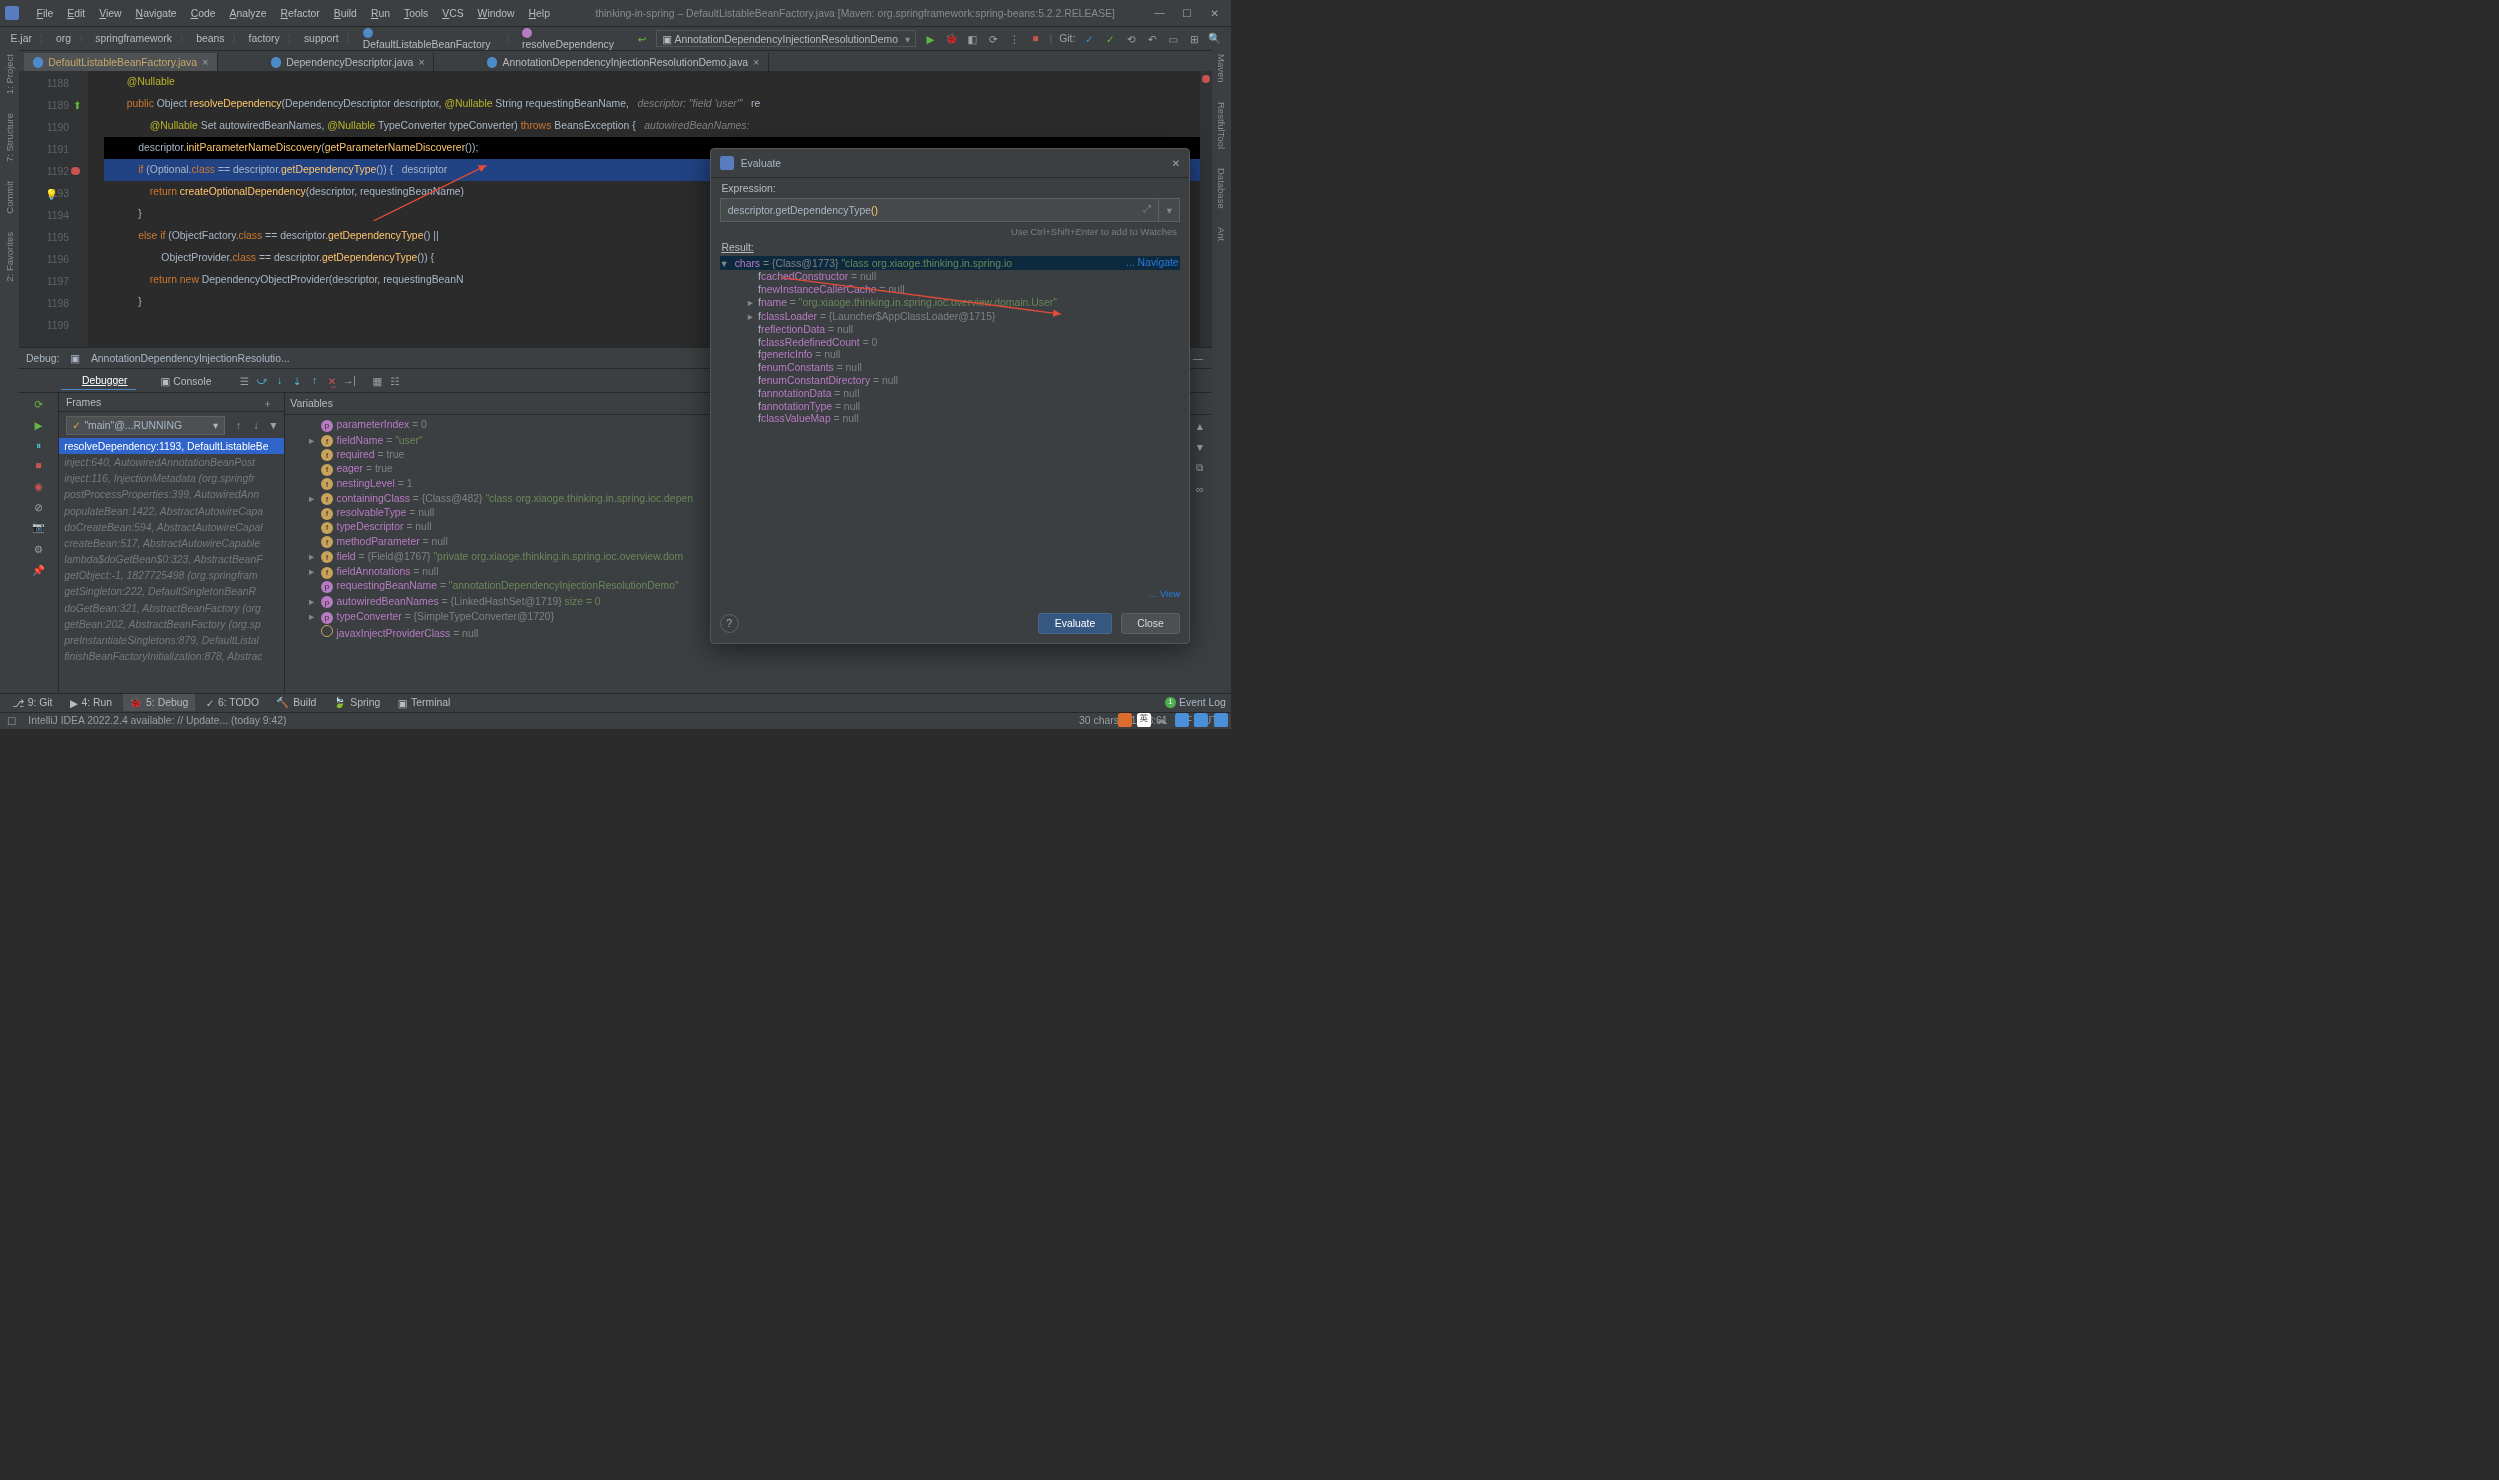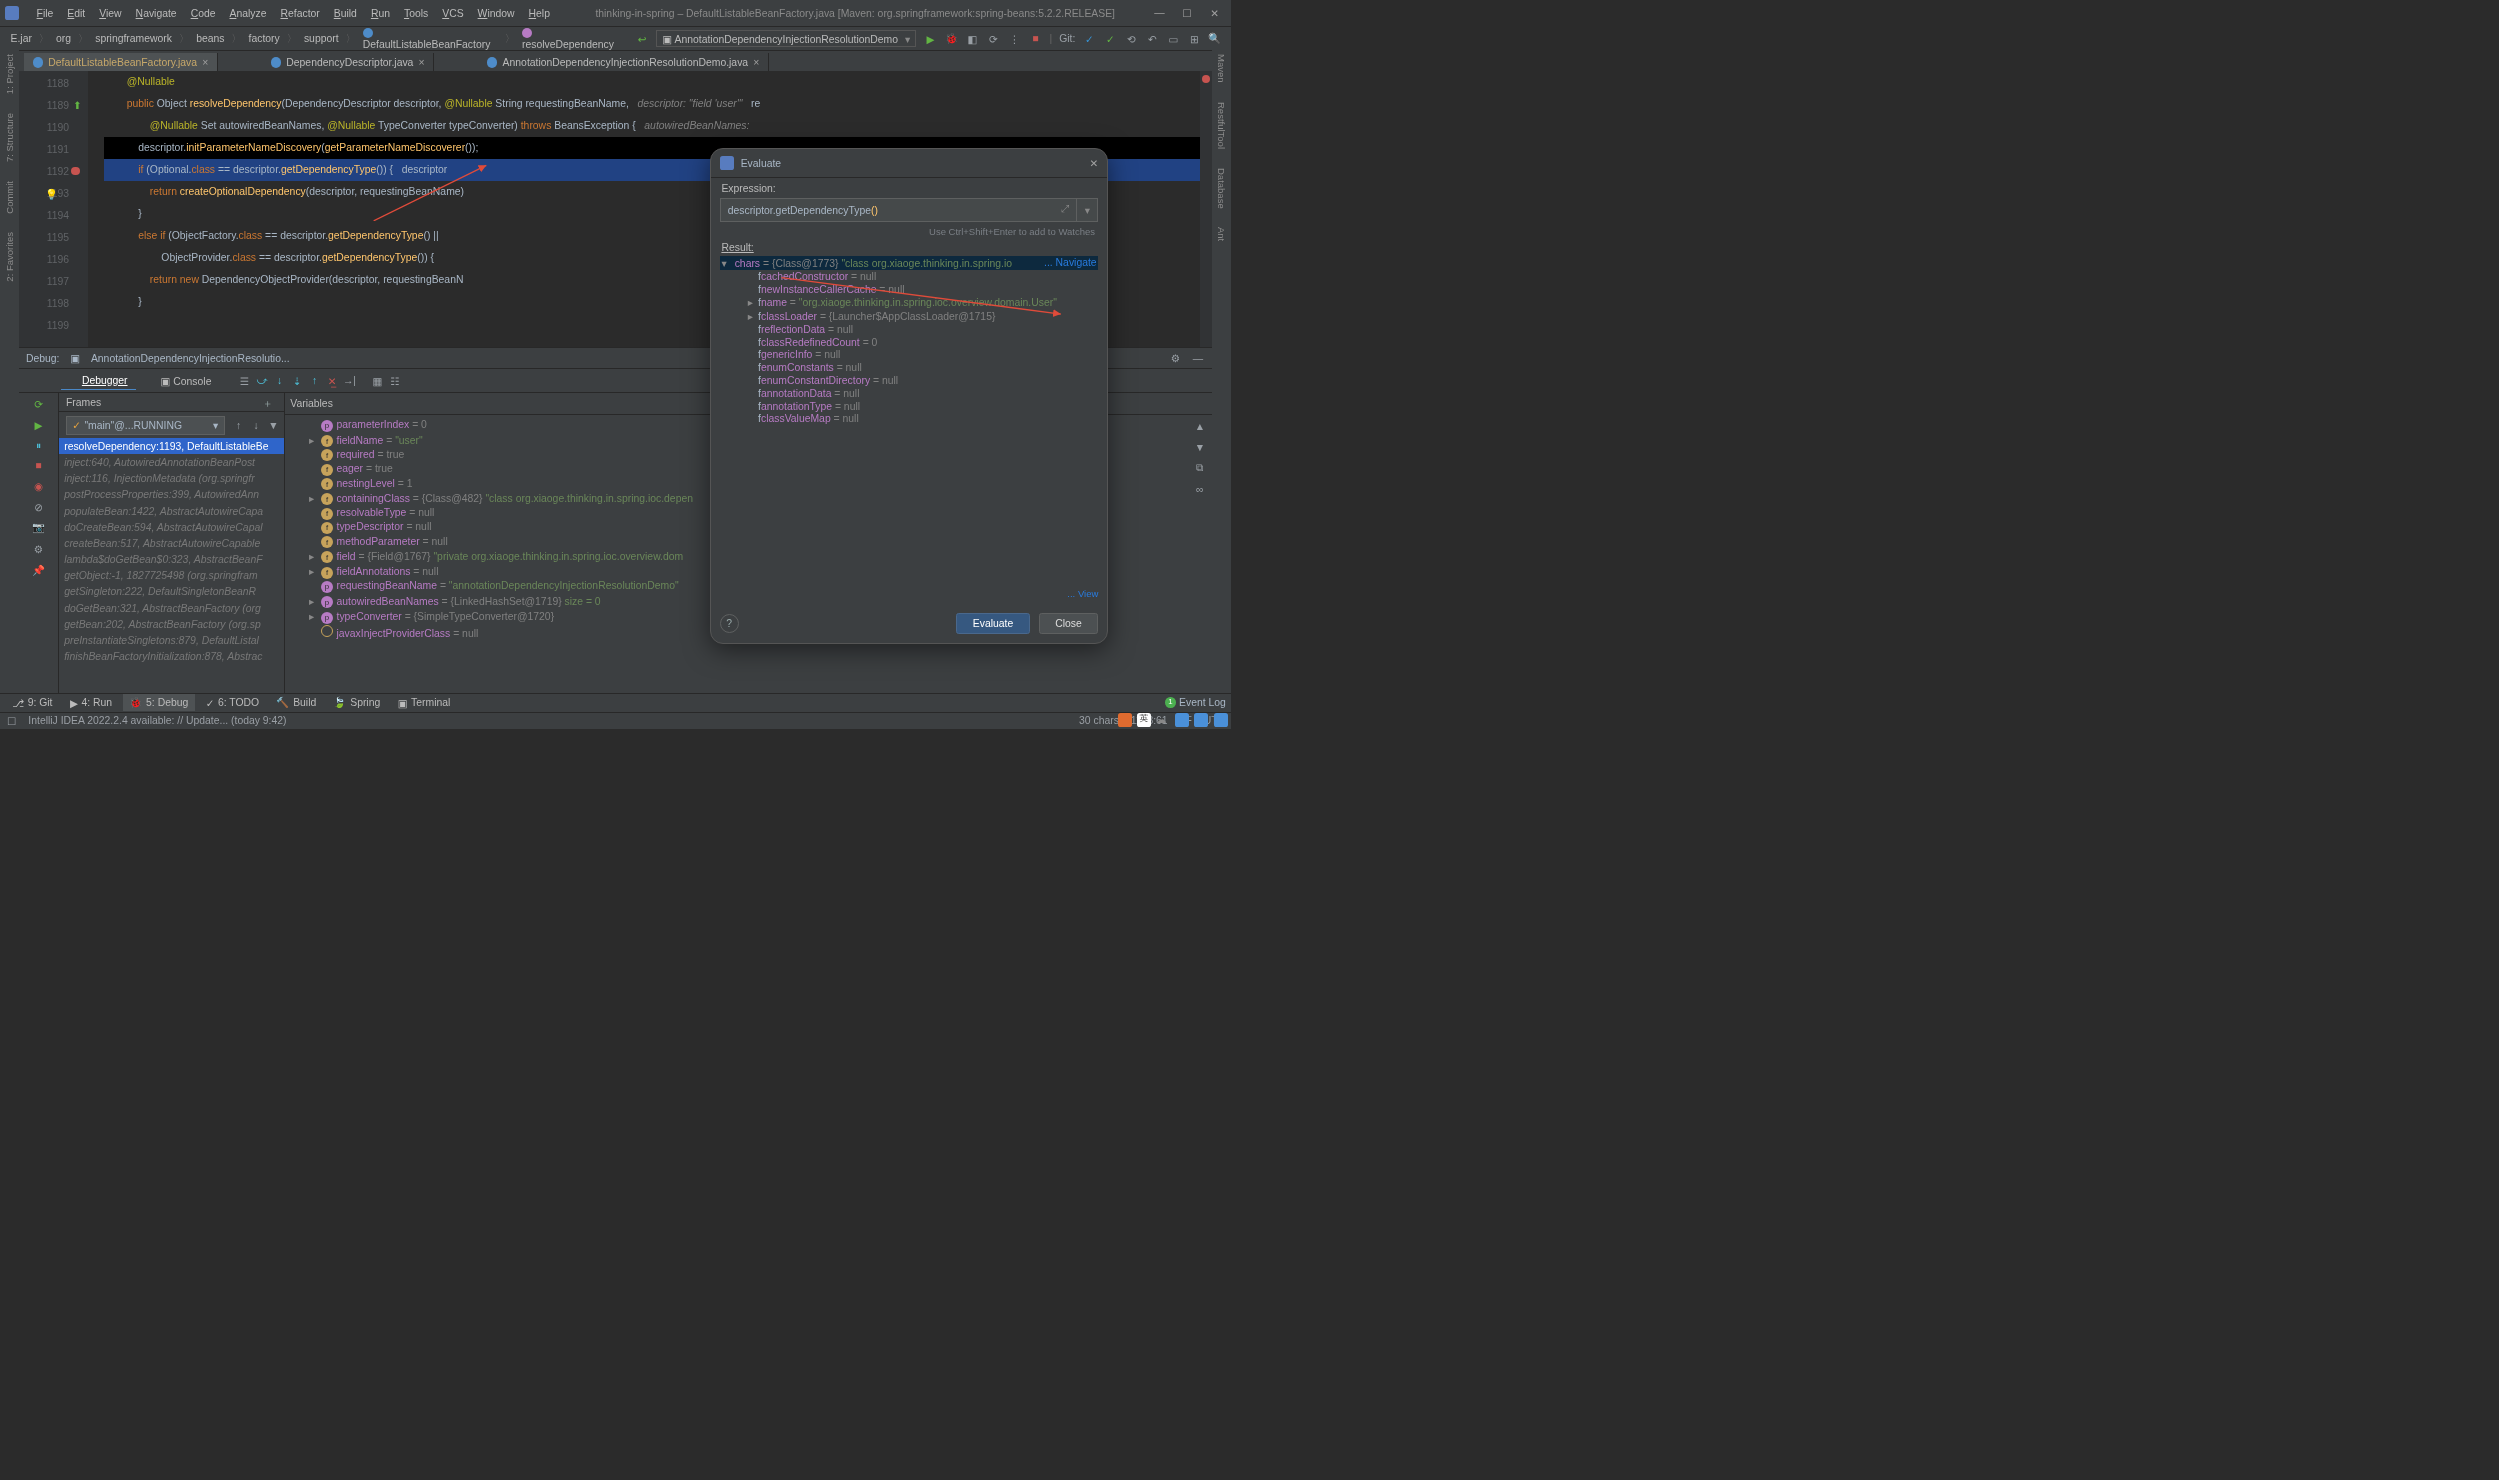--- a/index.html
+++ b/index.html
@@ -81,21 +81,21 @@
 .va-hd .plus{margin-left:-29.5px;margin-right:17.4px;color:#9aa;}
 .va-body { flex:1; overflow:hidden; font-size:10.4px; padding:3.5px 0 3.5px 24px; }
 .va-body .row { padding:0.9px 0; white-space:nowrap; }
 .va-body .row .arr { color:#888; display:inline-block; width:12px; }
 .va-body .fc { display:inline-flex;width:12px;height:12px;border-radius:50%;background:#c7a35b;color:#2b2b2b;align-items:center;justify-content:center;font-size:7.8px;margin-right:3.5px;}
 .va-body .pc { display:inline-flex;width:12px;height:12px;border-radius:50%;background:#b77bc4;color:#2b2b2b;align-items:center;justify-content:center;font-size:7.8px;margin-right:3.5px;}
 .va-body .oc { display:inline-flex;width:12px;height:12px;border-radius:6px;background:transparent;border:1.3px solid #c7a35b;margin-right:3.5px;}
 .vn{color:#b77bc4;} .veq{color:#808080;} .vstr{color:#6a8759;} .vobj{color:#808080;}
 
 
-.eval { position:absolute; left:710px; top:148px; width:398px; height:496px; background:#3c3f41; border:0.9px solid #555; box-shadow:0 5.2px 26px rgba(0,0,0,.5); display:flex; flex-direction:column; border-radius:13px; }
+.eval { position:absolute; left:710px; top:148px; width:480px; height:496px; background:#3c3f41; border:0.9px solid #555; box-shadow:0 5.2px 26px rgba(0,0,0,.5); display:flex; flex-direction:column; border-radius:4px; }
 .ev-title { padding:7px 8.7px; display:flex; align-items:center; gap:7px; border-bottom:0.9px solid #282828; }
 .ev-title .lg{width:14px;height:14px;background:#587cbf;border-radius:2.6px;}
 .ev-title .x{margin-left:auto;color:#a0a0a0;}
 .ev-lbl { padding:5.2px 10.4px 1.7px; color:#bbb; }
 .ev-in { margin:1.7px 8.7px; display:flex; }
 .ev-in .fld{flex:1;background:#45494a;border:0.9px solid #5e6060;padding:4.3px 7px;font-family:Consolas,monospace;font-size:12px;color:#a9b7c6;}
 .ev-in .fld .par{color:#ffc66d;}
 .ev-in .btn{width:21px;background:#45494a;border:0.9px solid #5e6060;border-left:none;display:flex;align-items:center;justify-content:center;color:#888;}
 .ev-hint{text-align:right;padding:1.7px 12px;color:#7a7f85;font-size:9.5px;}
 .ev-reslab{padding:3.5px 10.4px 1.7px;color:#bbb;text-decoration:underline;}

